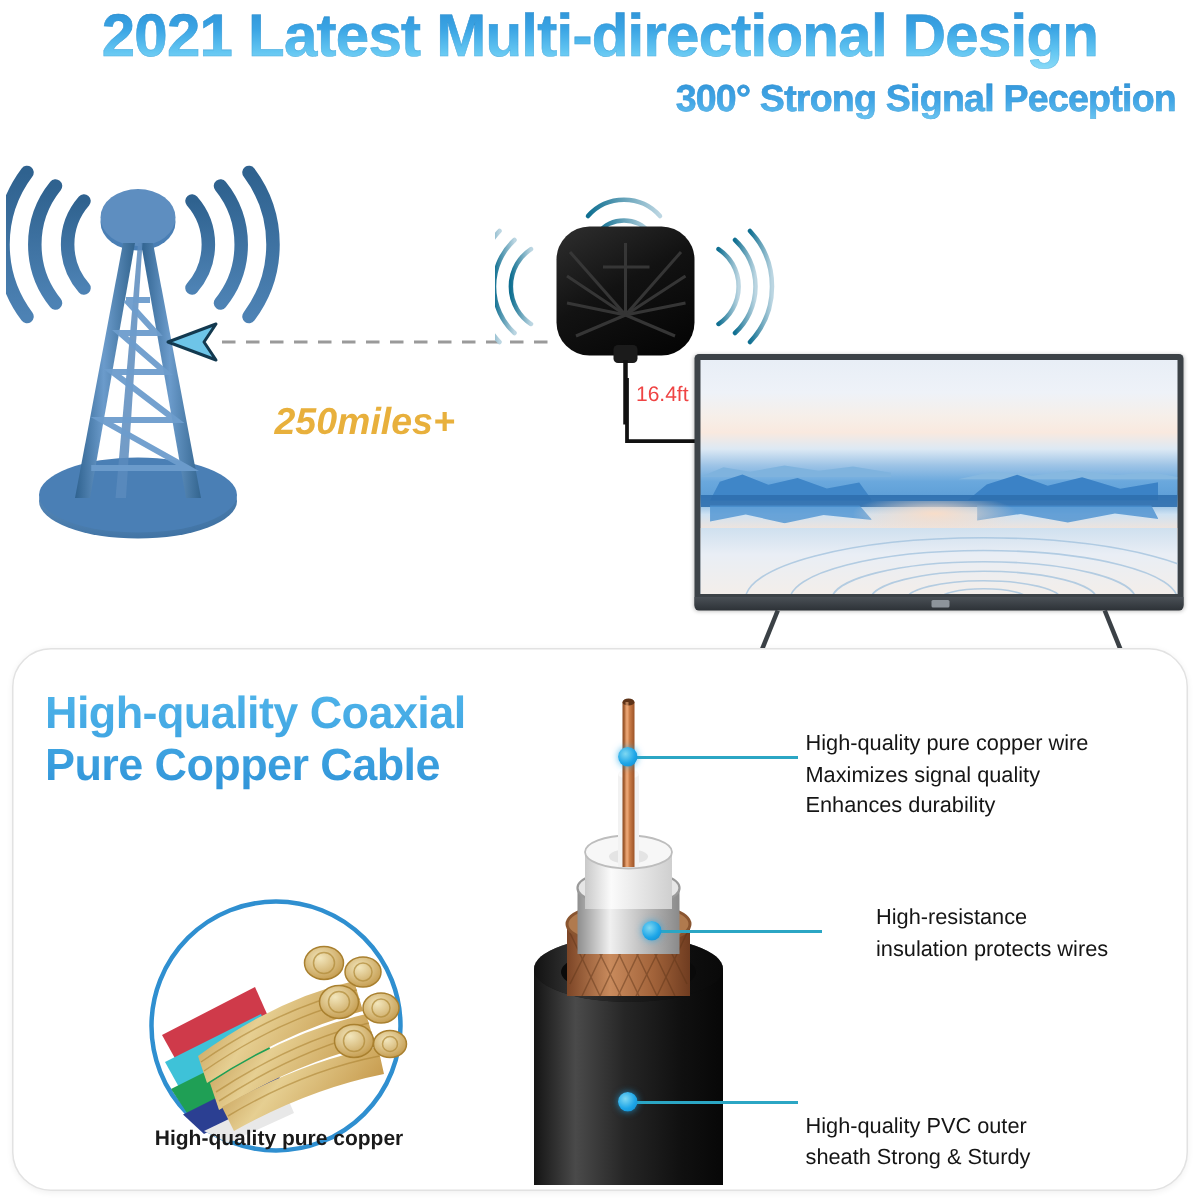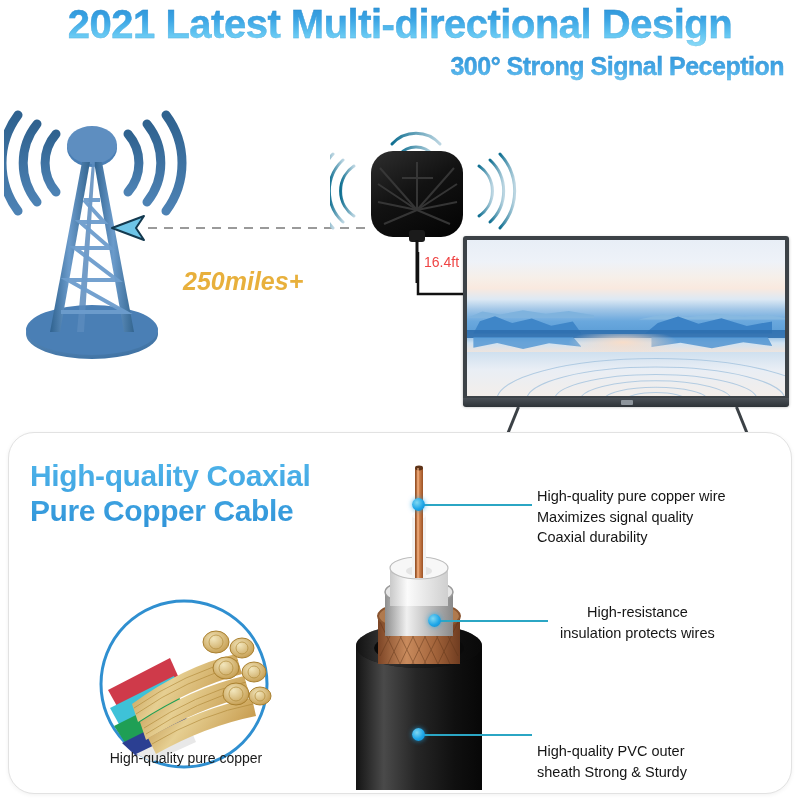--- a/index.html
+++ b/index.html
@@ -157,37 +157,37 @@
   }
 
   
   #copper-inset { position: absolute; left: 74px; top: 596px; width: 220px; height: 185px; }
   #copper-caption {
     position: absolute;
     left: 66px; top: 750px;
     width: 240px;
     text-align: center;
     font-size: 14px;
-    font-weight: normal;
+    font-weight: bold;
     color: #1a1a1a;
   }
 
   
   #coax-block { position: absolute; left: 334px; top: 450px; width: 170px; height: 345px; }
 
   
   .annot {
     position: absolute;
     font-size: 14.5px;
     line-height: 1.42;
     color: #151515;
     white-space: pre-line;
   }
   #annot-1 { left: 537px; top: 486px; }
-  #annot-2 { left: 560px; top: 602px; text-align: center; }
+  #annot-2 { left: 584px; top: 602px; }
   #annot-3 { left: 537px; top: 716px; margin-top: 25px; }
 
   .leader { position: absolute; height: 2px; background: #2ba6c4; }
   .leader-dot {
     position: absolute;
     width: 13px; height: 13px;
     border-radius: 50%;
     background: radial-gradient(circle at 38% 35%, #7fd8f2 0%, #1ea6e8 55%, #0d86c9 100%);
     box-shadow: 0 0 5px rgba(30,166,232,.75);
   }
@@ -486,21 +486,21 @@
       <path d="M81 18 L81 128 L89 128 L89 18 Z" fill="url(#coreG)"></path>
       <ellipse cx="85" cy="18" rx="4" ry="2.4" fill="#5e3318"></ellipse>
       <path d="M83 18 L83 128 L85 128 L85 18 Z" fill="#f0b183" opacity=".6"></path>
     </svg>
   </div>
 
   <div class="leader" style="left:422px; top:504px; width:110px;"></div>
   <div class="leader-dot" style="left:412px; top:498px;"></div>
   <div class="annot" id="annot-1">High-quality pure copper wire
 Maximizes signal quality
-Coaxial durability</div>
+Enhances durability</div>
 
   <div class="leader" style="left:438px; top:620px; width:110px;"></div>
   <div class="leader-dot" style="left:428px; top:614px;"></div>
   <div class="annot" id="annot-2">High-resistance
 insulation protects wires</div>
 
   <div class="leader" style="left:422px; top:734px; width:110px;"></div>
   <div class="leader-dot" style="left:412px; top:728px;"></div>
   <div class="annot" id="annot-3">High-quality PVC outer
 sheath Strong &amp; Sturdy</div>

